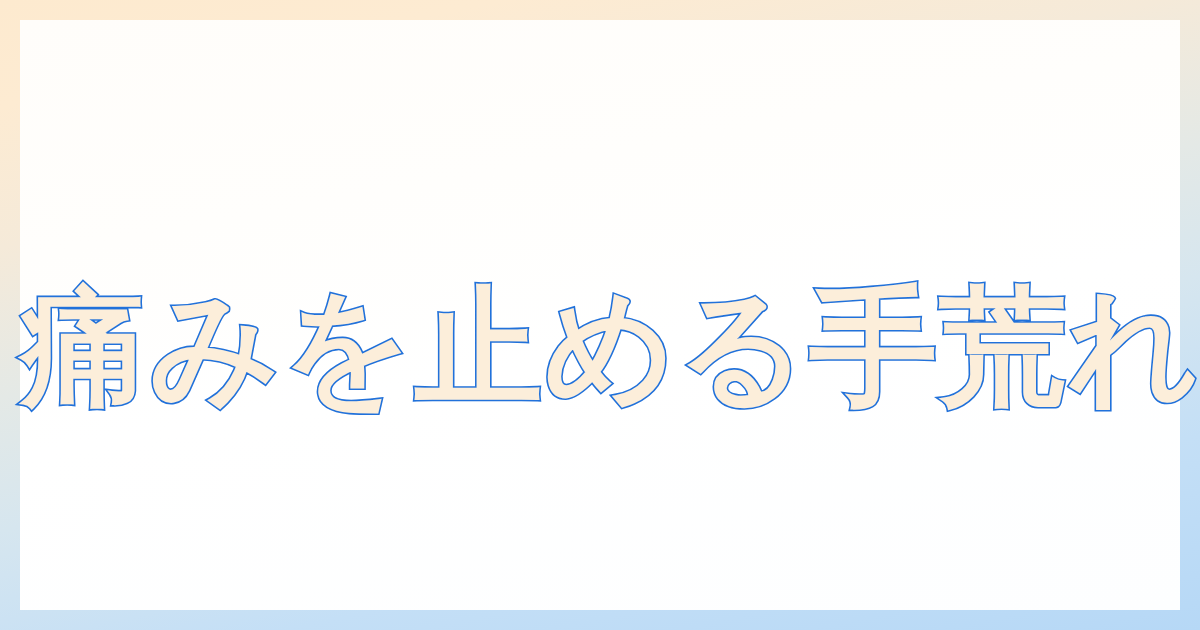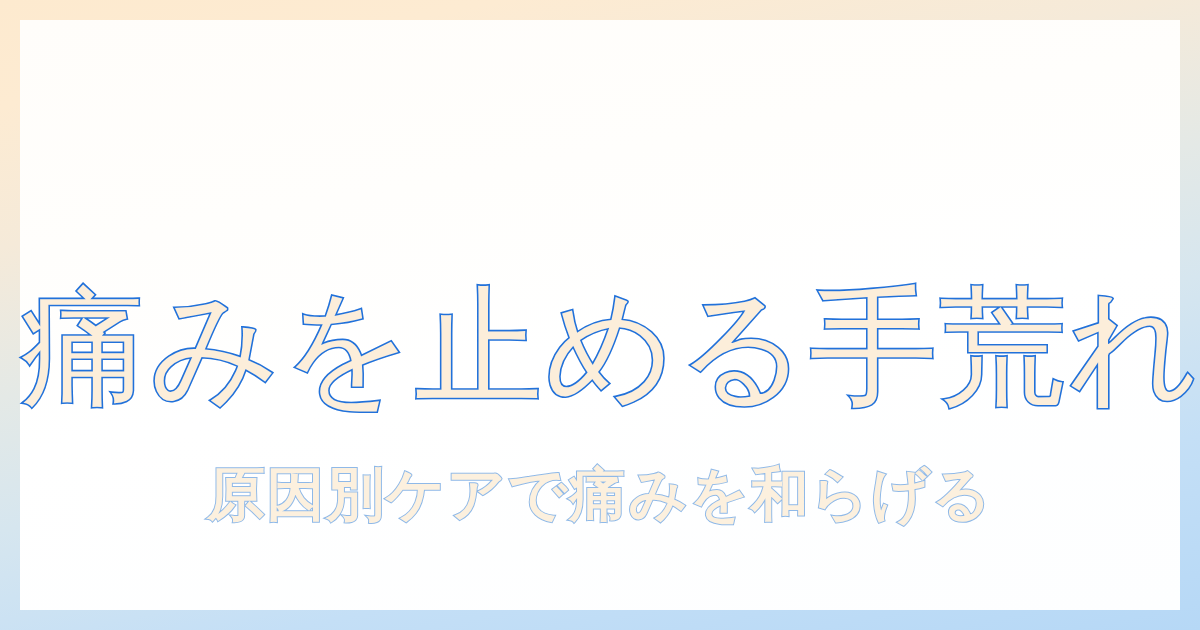--- a/index.html
+++ b/index.html
@@ -54,21 +54,21 @@
     left: 0;
     right: 0;
     top: 168px;
     text-align: center;
   }
 
   .title {
     display: inline-block;
     font-family: "DejaVu Sans", sans-serif;
     font-size: 128px;
-    font-weight: 400;
+    font-weight: 700;
     line-height: 1.16;
     letter-spacing: 0.012em;
     white-space: nowrap;
     color: #fceeda;
     -webkit-text-stroke: 3.2px #2171da;
     paint-order: stroke fill;
     text-rendering: geometricPrecision;
   }
 
   
@@ -97,18 +97,15 @@
 </head>
 <body>
 
 <div class="poster">
   <div class="card">
 
     <div class="title-wrap">
       <h1 class="title">痛みを止める手荒れ</h1>
     </div>
 
-    <div class="subtitle-wrap">
-      <p class="subtitle">原因別ケアで痛みを和らげる</p>
-    </div>
 
   </div>
 </div>
 
 </body></html>

